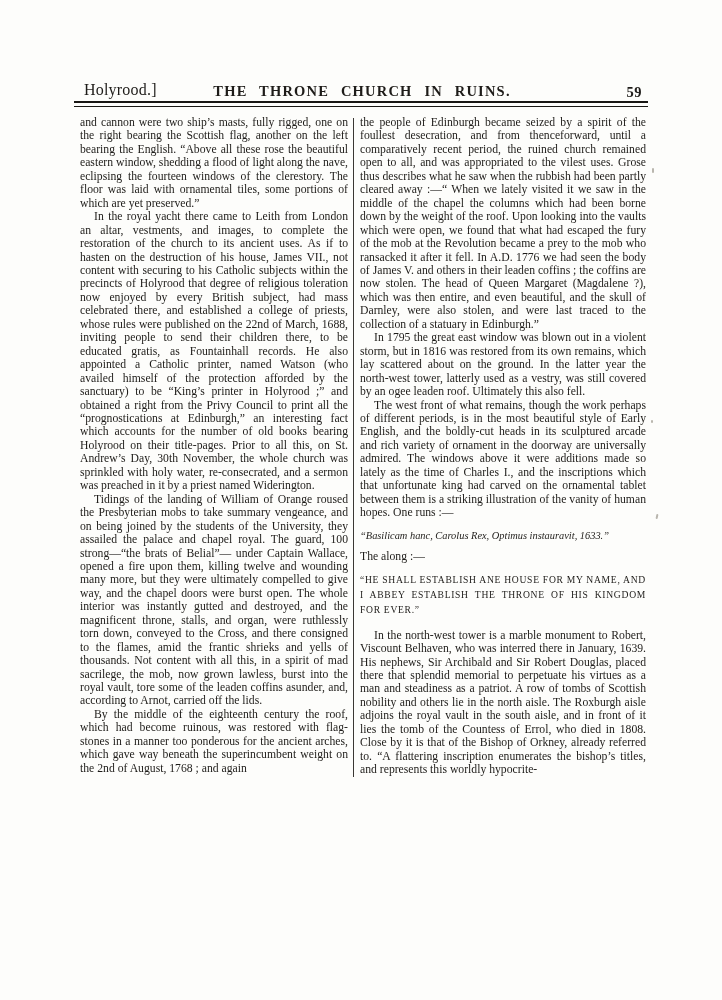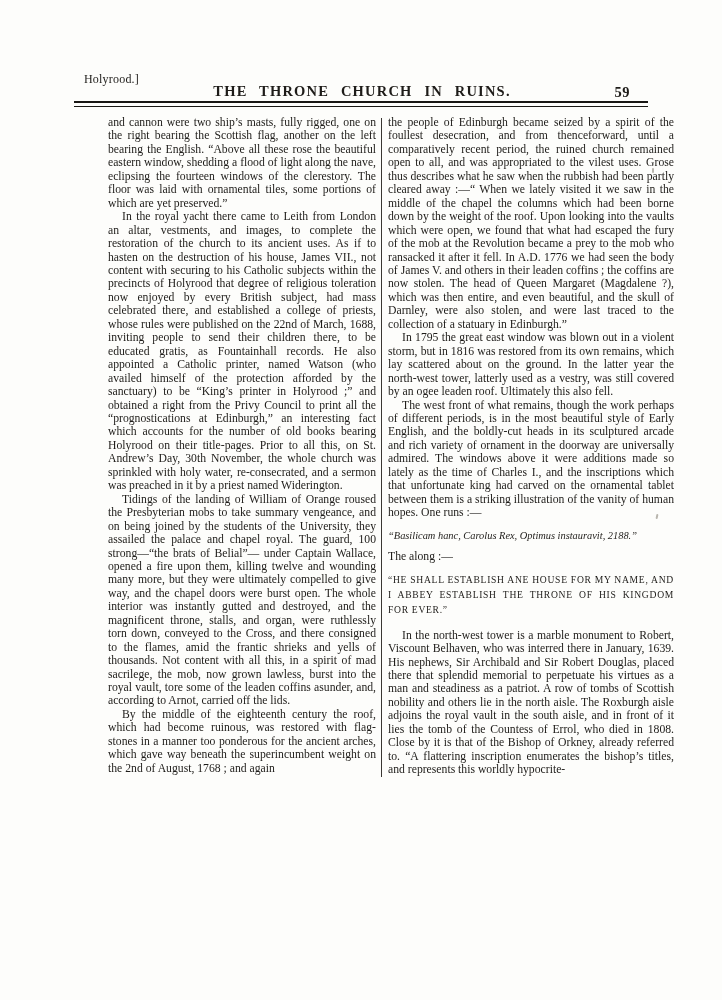--- a/index.html
+++ b/index.html
@@ -7,42 +7,42 @@
     position:relative;
     width:722px; height:1000px;
     background:#fdfdfb;
     font-family:"Liberation Serif", serif;
     color:#1e1c19;
     overflow:hidden;
   }
   
   .running-head { position:absolute; left:78px; top:82px; width:568px; height:18px; }
   .head-left {
-    position:absolute; left:6px; bottom:13px;
-    font-size:12px; letter-spacing:0.2px;
+    position:absolute; left:6px; bottom:1px;
+    font-size:16px; letter-spacing:0.2px;
   }
   .head-title {
     position:absolute; left:50%; bottom:0; transform:translateX(-50%);
     font-size:14.5px; font-weight:bold; letter-spacing:1.2px; word-spacing:7px;
     white-space:nowrap;
   }
   .head-page {
-    position:absolute; right:16px; bottom:-1px;
+    position:absolute; right:4px; bottom:-1px;
     font-size:14.5px; font-weight:bold; letter-spacing:0.5px;
   }
   
   .head-rule {
     position:absolute; left:74px; top:101px; width:574px; height:3px;
     border-top:2.5px solid #181613;
     border-bottom:1px solid #181613;
   }
   
   .columns {
     position:absolute; left:80px; top:116px; width:566px;
-    display:flex; align-items:stretch;margin-left:28px;
+    display:flex; align-items:stretch;
   }
   .col { text-align:justify; }
   .col-left  { width:268px; }
   .col-right { width:286px; }
   .col-divider {
     width:1px; background:#3a3733; margin:2px 6px 0 5px;
     align-self:stretch;
   }
   .col p {
     margin:0;
@@ -93,21 +93,21 @@
       <p class="ind">Tidings of the landing of William of Orange roused the Presbyterian mobs to take summary vengeance, and on being joined by the students of the University, they assailed the palace and chapel royal. The guard, 100 strong—“the brats of Belial”— under Captain Wallace, opened a fire upon them, killing twelve and wounding many more, but they were ultimately compelled to give way, and the chapel doors were burst open.  The whole interior was instantly gutted and destroyed, and the magnificent throne, stalls, and organ, were ruthlessly torn down, conveyed to the Cross, and there consigned to the flames, amid the frantic shrieks and yells of thousands.  Not content with all this, in a spirit of mad sacrilege, the mob, now grown lawless, burst into the royal vault, tore some of the leaden coffins asunder, and, according to Arnot, carried off the lids.</p>
       <p class="ind">By the middle of the eighteenth century the roof, which had become ruinous, was restored with flag-stones in a manner too ponderous for the ancient arches, which gave way beneath the superincumbent weight on the 2nd of August, 1768 ;  and again</p>
     </div>
 
     <div class="col-divider"></div>
 
     <div class="col col-right">
       <p>the people of Edinburgh became seized by a spirit of the foullest desecration, and from thenceforward, until a comparatively recent period, the ruined church remained open to all, and was appropriated to the vilest uses.  Grose thus describes what he saw when the rubbish had been partly cleared away :—“ When we lately visited it we saw in the middle of the chapel the columns which had been borne down by the weight of the roof.  Upon looking into the vaults which were open, we found that what had escaped the fury of the mob at the Revolution became a prey to the mob who ransacked it after it fell.  In A.D. 1776 we had seen the body of James V. and others in their leaden coffins ; the coffins are now stolen.  The head of Queen Margaret (Magdalene ?), which was then entire, and even beautiful, and the skull of Darnley, were also stolen, and were last traced to the collection of a statuary in Edinburgh.”</p>
       <p class="ind">In 1795 the great east window was blown out in a violent storm, but in 1816 was restored from its own remains, which lay scattered about on the ground.  In the latter year the north-west tower, latterly used as a vestry, was still covered by an ogee leaden roof.  Ultimately this also fell.</p>
       <p class="ind">The west front of what remains, though the work perhaps of different periods, is in the most beautiful style of Early English, and the boldly-cut heads in its sculptured arcade and rich variety of ornament in the doorway are universally admired. The windows above it were additions made so lately as the time of Charles I., and the inscriptions which that unfortunate king had carved on the ornamental tablet between them is a striking illustration of the vanity of human hopes.  One runs :—</p>
-      <p class="quote-italic">“Basilicam  hanc, Carolus Rex, Optimus instauravit, 2188.”</p>
+      <p class="quote-italic">“Basilicam  hanc, Carolus Rex, Optimus instauravit, 1633.”</p>
       <p class="lead-plain">The along :—</p>
       <p class="quote-caps">“HE SHALL ESTABLISH ANE HOUSE FOR MY NAME, AND I ABBEY ESTABLISH THE THRONE OF HIS KINGDOM FOR EVER.”</p>
       <p class="ind gap-top">In the north-west tower is a marble monument to Robert, Viscount Belhaven, who was interred there in January, 1639.  His nephews, Sir Archibald and Sir Robert Douglas, placed there that splendid memorial to perpetuate his virtues as a man and steadiness as a patriot.  A row of tombs of Scottish nobility and others lie in the north aisle.  The Roxburgh aisle adjoins the royal vault in the south aisle, and in front of it lies the tomb of the Countess of Errol, who died in 1808.  Close by it is that of the Bishop of Orkney, already referred to.  “A flattering inscription enumerates the bishop’s titles, and represents this worldly hypocrite-</p>
     </div>
 
   </div>
 
   <span class="speck-1"></span>
   <span class="speck-2"></span>
   <span class="speck-3"></span>

